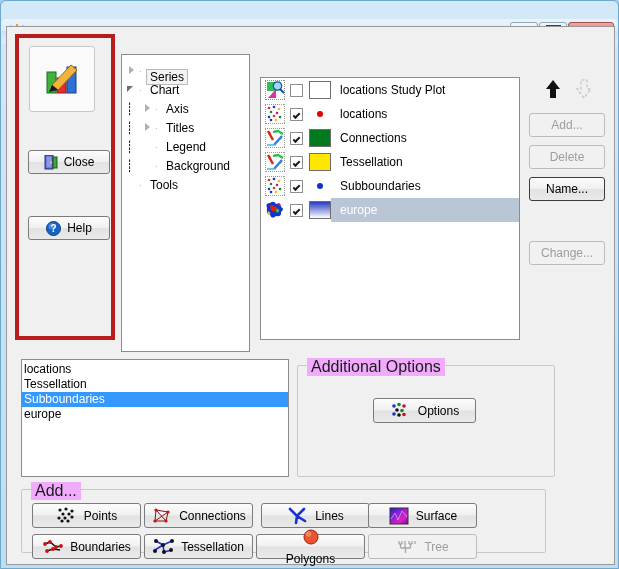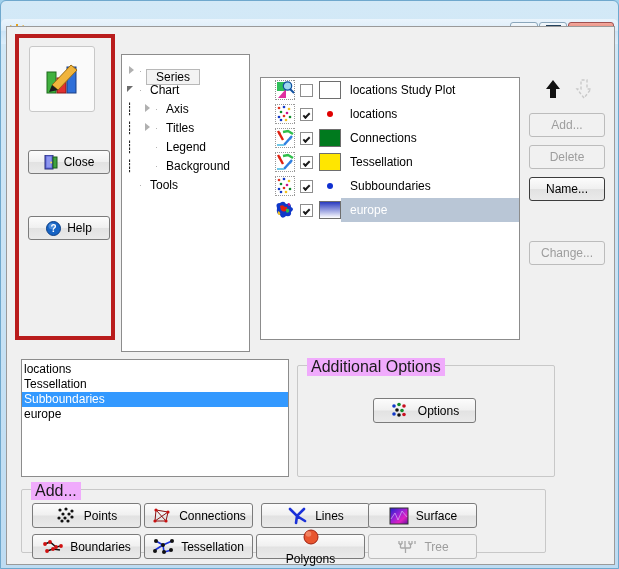--- a/index.html
+++ b/index.html
@@ -69,37 +69,37 @@
   .w7btn.disabled{color:#9d9d9d;border-color:#bcbcbc;background:#f1f1f1;}
   .w7btn.focus{border:1px solid #3c3c3c;}
   #btn-close{left:9px;top:112px;width:82px;height:24px;}
   #btn-help{left:9px;top:178px;width:82px;height:24px;}
 
   
   #treepanel{left:114px;top:27px;width:129px;height:298px;background:#fff;border:1px solid #8c8c8c;}
   .tree{padding:6px 0 0 4px;font-size:12px;}
   .tnode{display:flex;align-items:center;height:19px;white-space:nowrap;}
   .tlabel{padding:0 4px;}
-  .tlabel.sel{border:1px solid #b8b8b8;background:#f3f3f3;padding:0 9px;margin-top:12px;}
+  .tlabel.sel{border:1px solid #b8b8b8;background:#f3f3f3;padding:0 3px;margin-top:12px;}
   .tri{width:11px;height:11px;flex:none;position:relative;margin-right:2px;}
   .tri.closed::before{
     content:"";position:absolute;left:3px;top:1px;
     border-left:5px solid transparent;border-left-color:#b0b0b0;
     border-top:4.5px solid transparent;border-bottom:4.5px solid transparent;
   }
   .tri.open::before{
     content:"";position:absolute;left:1px;top:2px;
     border-top:6px solid #6d6d6d;border-right:6px solid transparent;
   }
   .tdot{width:7px;flex:none;color:#aaa;font-size:9px;}
   .indent{width:16px;flex:none;}
 
   
   #serieslist{left:253px;top:50px;width:260px;height:263px;}
-  .srow{display:flex;align-items:center;height:24px;padding-left:14px;}
+  .srow{display:flex;align-items:center;height:24px;padding-left:4px;}
   .srow.sel-label .slabelwrap{background:#b9c6d6;color:#fff;}
   .slabelwrap{flex:1;height:24px;display:flex;align-items:center;padding-left:9px;}
   .sicon{width:20px;height:20px;flex:none;margin-right:5px;}
   .scheck{
     width:13px;height:13px;flex:none;margin-right:6px;box-sizing:border-box;
     border:1px solid #8d8d8d;background:#fff;position:relative;
   }
   .scheck.on::after{
     content:"";position:absolute;left:2px;top:4px;width:5px;height:2px;
     border-left:2px solid #1a1a1a;border-bottom:2px solid #1a1a1a;

